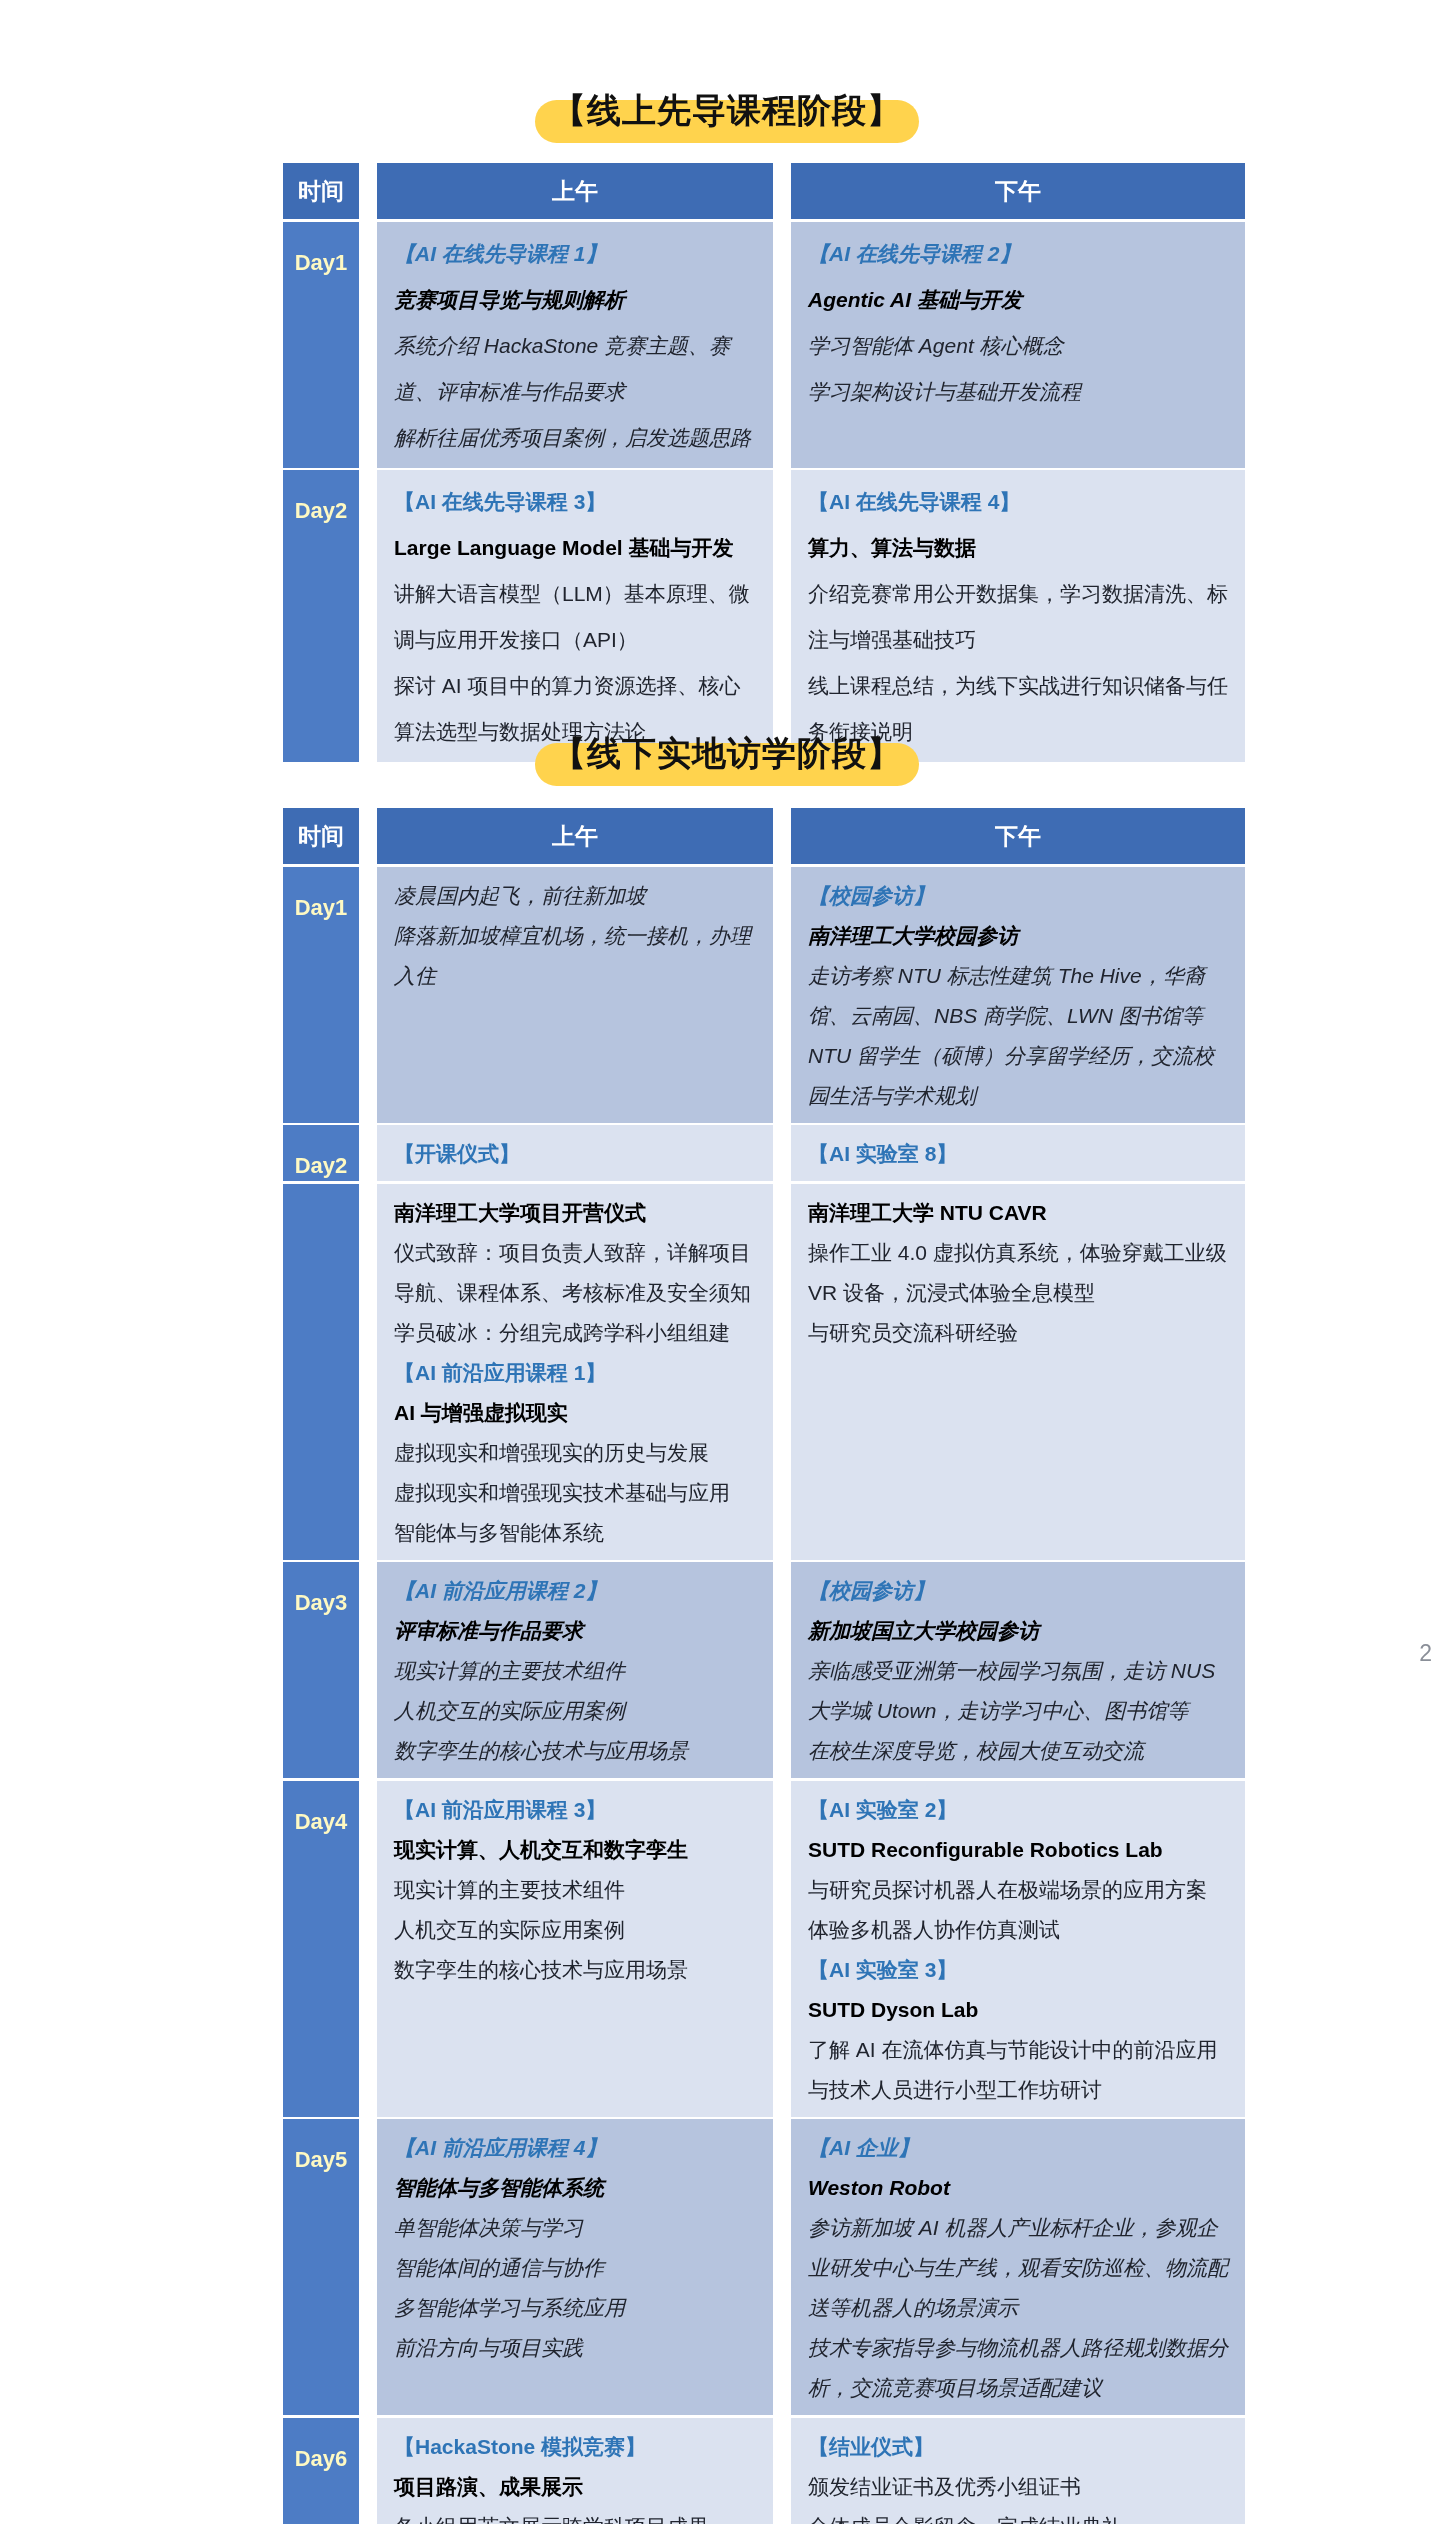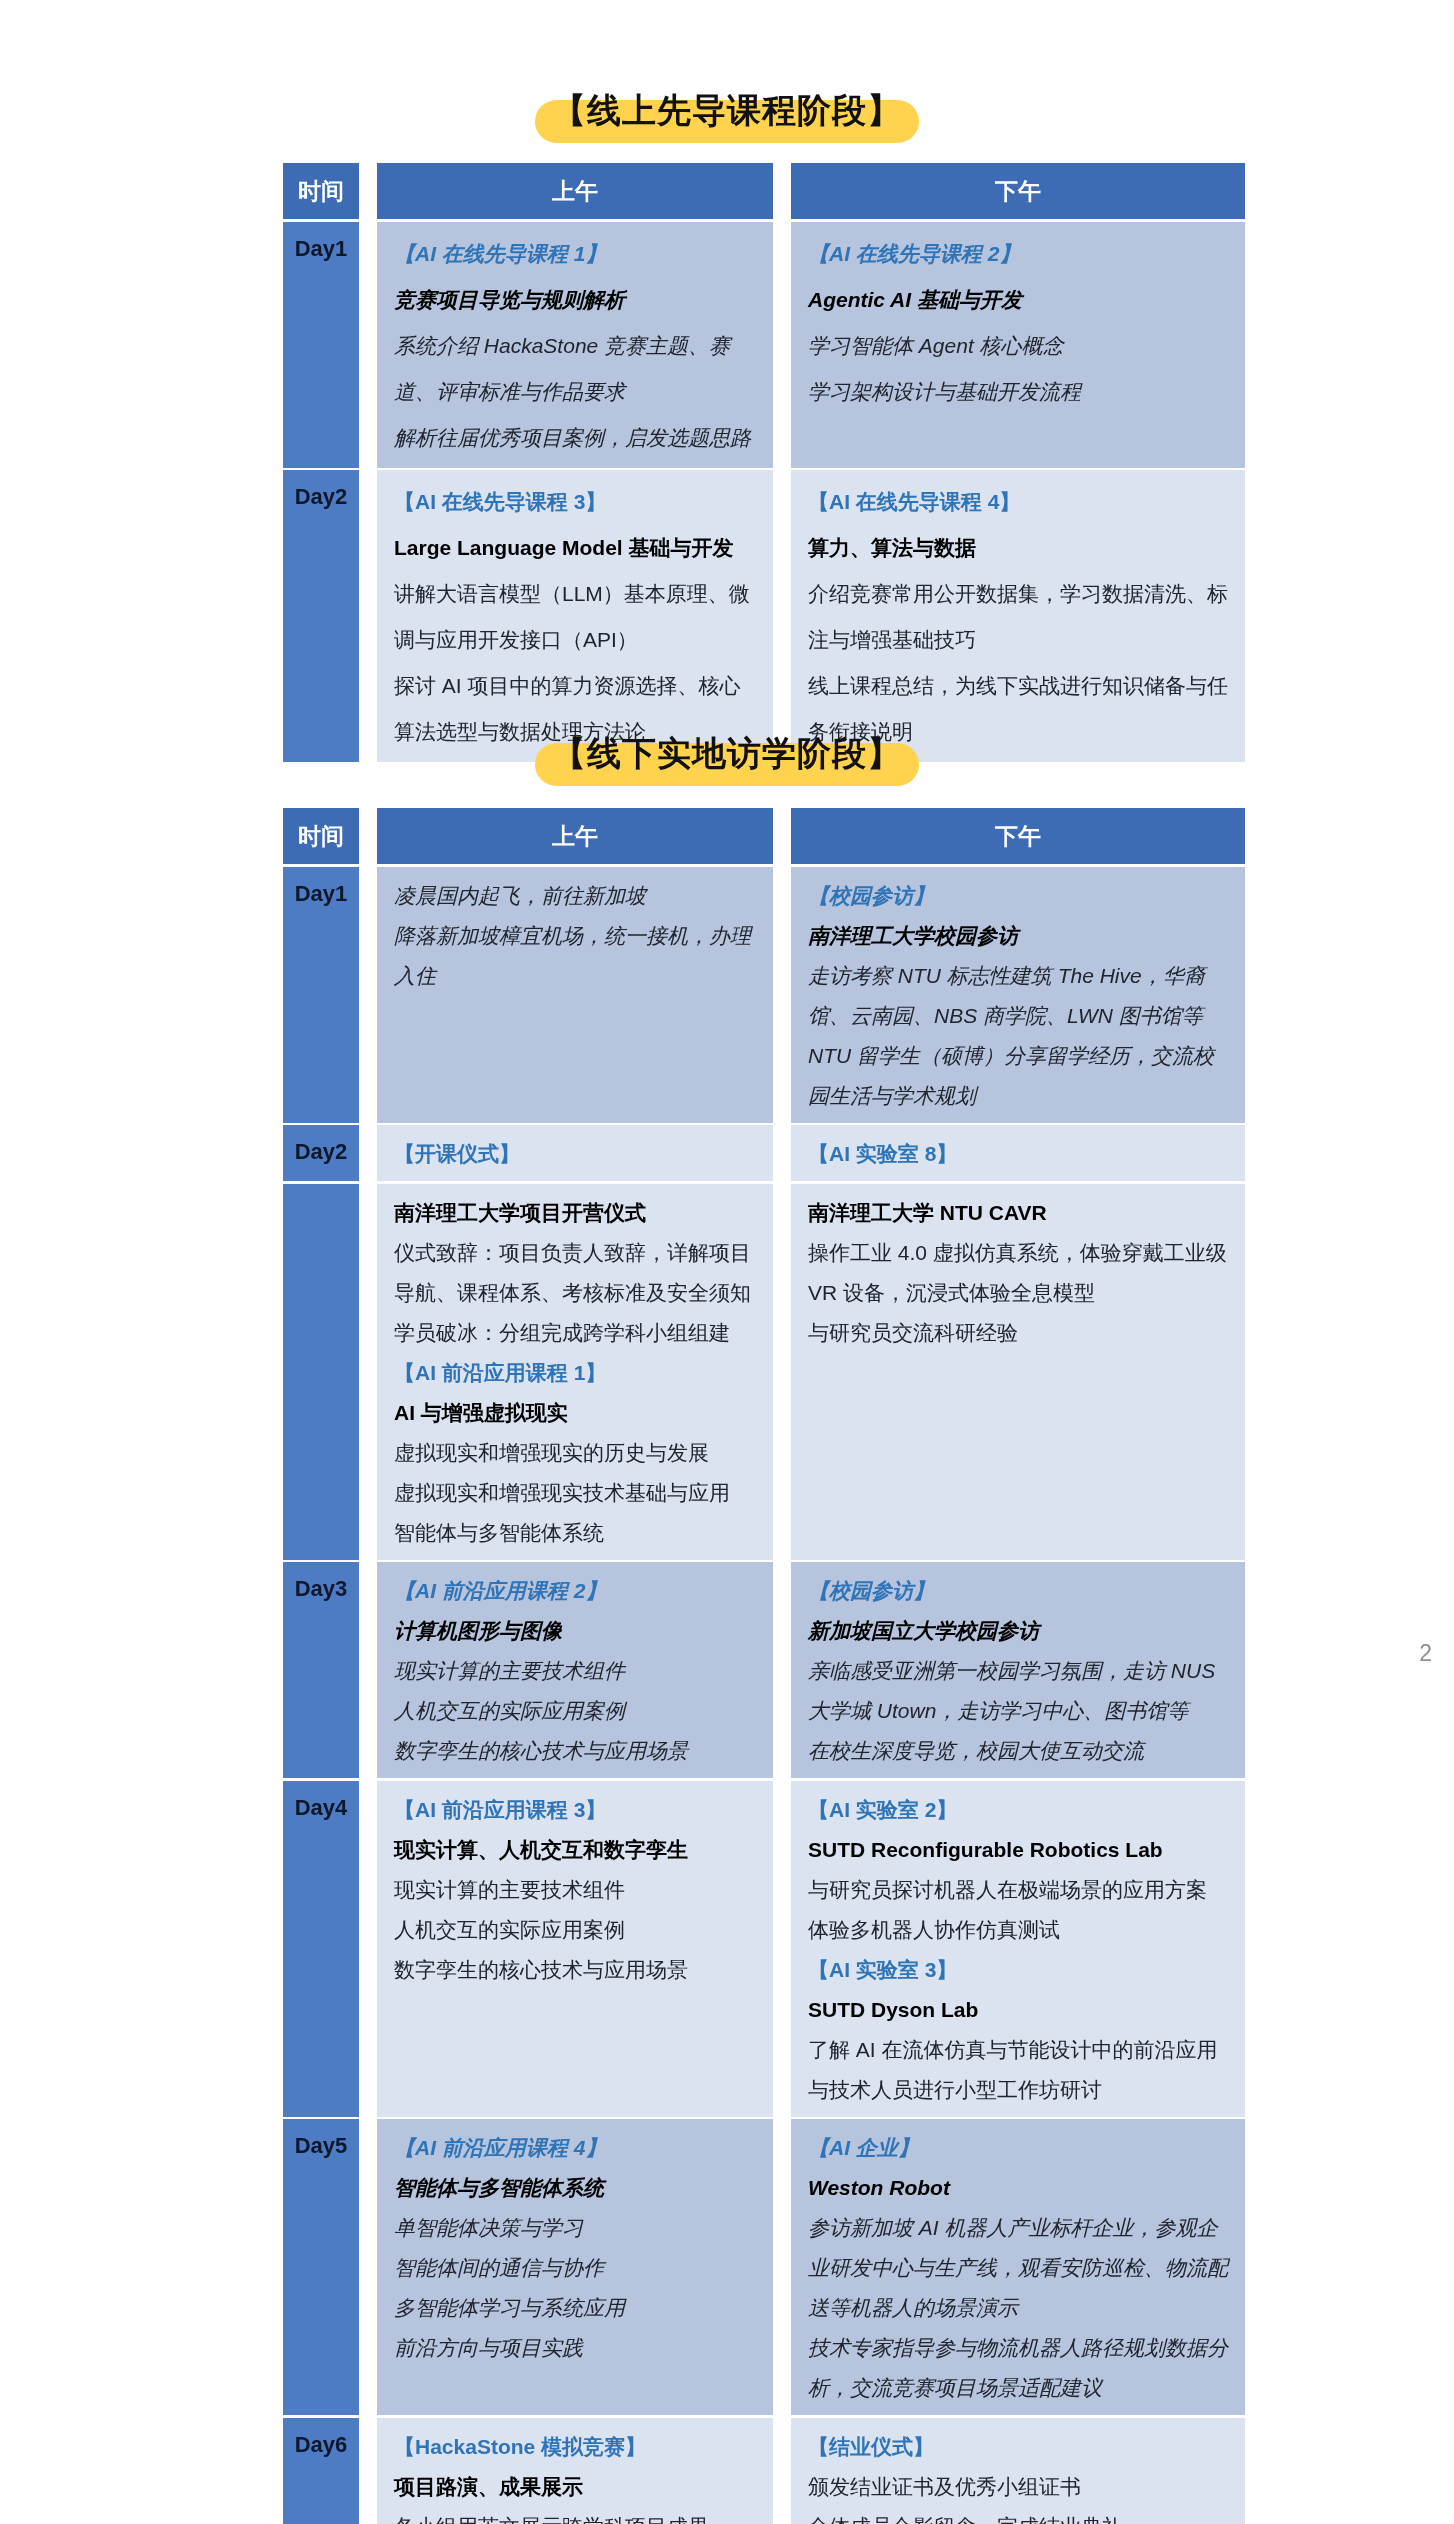--- a/index.html
+++ b/index.html
@@ -18,22 +18,22 @@
   .title-text{position:relative;z-index:1;font-size:34px;font-weight:bold;
     color:#111111;letter-spacing:1px;margin:0;line-height:50px;}
   
   .sched-table{position:absolute;left:283px;width:929px;}
   #table-online{top:163px;}
   #table-offline{top:808px;}
   .row{display:grid;grid-template-columns:76px 396px 454px;column-gap:18px;margin-top:2.5px;}
   .header-row{margin-top:0;}
   .hcell{background:#3e6cb4;color:#ffffff;font-weight:bold;font-size:23px;
     display:flex;align-items:center;justify-content:center;height:56px;}
-  .day-cell{background:#4d7cc5;color:#0f172a;font-weight:bold;font-size:22px;
-    text-align:center;padding-top:14px;}
+  .day-cell{background:#4d7cc5;color:#fef9c3;font-weight:bold;font-size:22px;
+    text-align:center;padding-top:28px;}
   .cell{padding:9px 14px 7px 17px;}
   .shade-dark .cell{background:#b6c4de;font-style:italic;}
   .shade-light .cell{background:#dbe2f0;}
   .line{font-size:21px;line-height:40px;color:#20242e;margin:0;}
   #table-online .line{line-height:46px;}
   .line.blue{color:#2e74b6;font-weight:bold;}
   .line.bold{color:#000000;font-weight:bold;}
   
   #table-online .r0{min-height:237px;}
   #table-online .r1{min-height:255px;}
@@ -145,21 +145,21 @@
       <div class="cell">
         <p class="line bold">南洋理工大学 NTU CAVR</p>
         <p class="line normal">操作工业 4.0 虚拟仿真系统，体验穿戴工业级 VR 设备，沉浸式体验全息模型</p>
         <p class="line normal">与研究员交流科研经验</p>
       </div>
     </div>
     <div class="row r3 shade-dark">
       <div class="day-cell">Day3</div>
       <div class="cell">
         <p class="line blue">【AI 前沿应用课程 2】</p>
-        <p class="line bold">计算机图形与图像</p>
+        <p class="line bold">评审标准与作品要求</p>
         <p class="line normal">现实计算的主要技术组件</p>
         <p class="line normal">人机交互的实际应用案例</p>
         <p class="line normal">数字孪生的核心技术与应用场景</p>
       </div>
       <div class="cell">
         <p class="line blue">【校园参访】</p>
         <p class="line bold">新加坡国立大学校园参访</p>
         <p class="line normal">亲临感受亚洲第一校园学习氛围，走访 NUS 大学城 Utown，走访学习中心、图书馆等</p>
         <p class="line normal">在校生深度导览，校园大使互动交流</p>
       </div>

